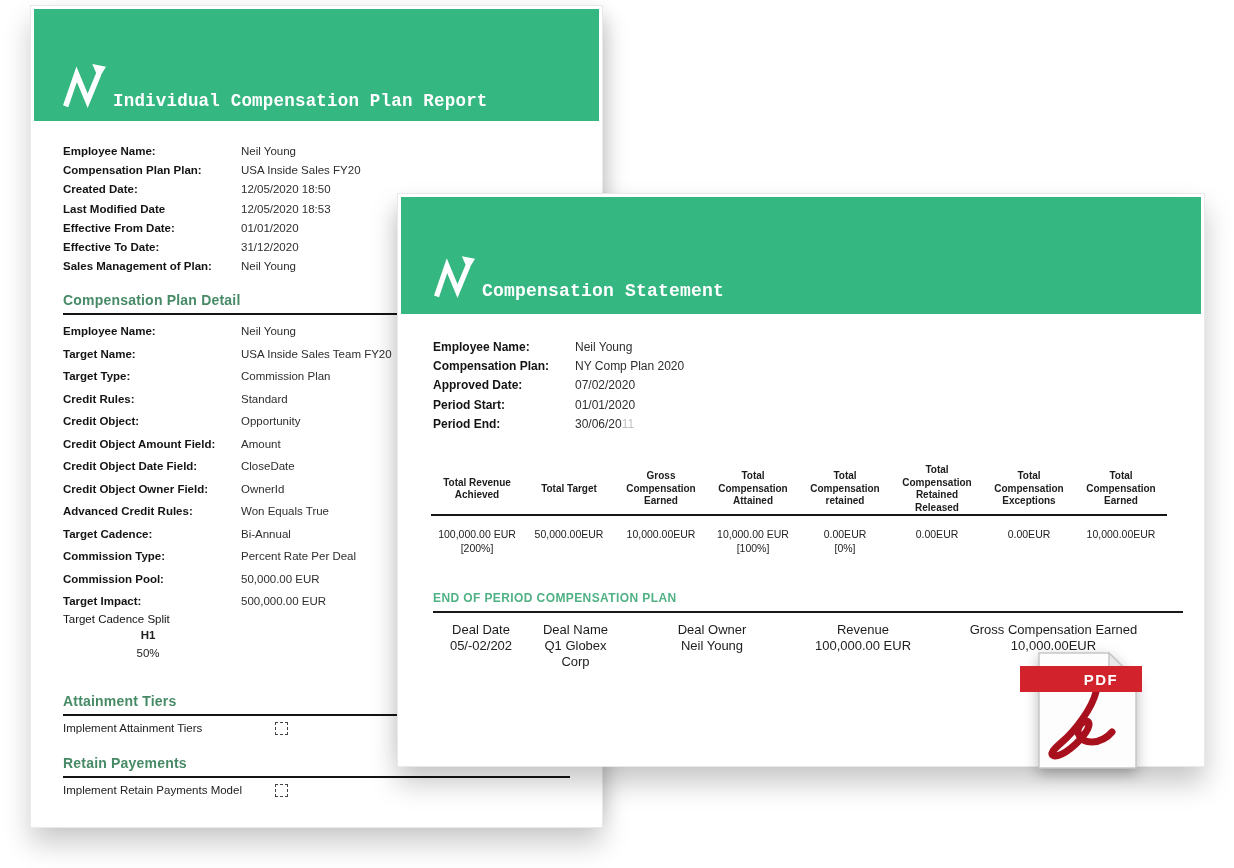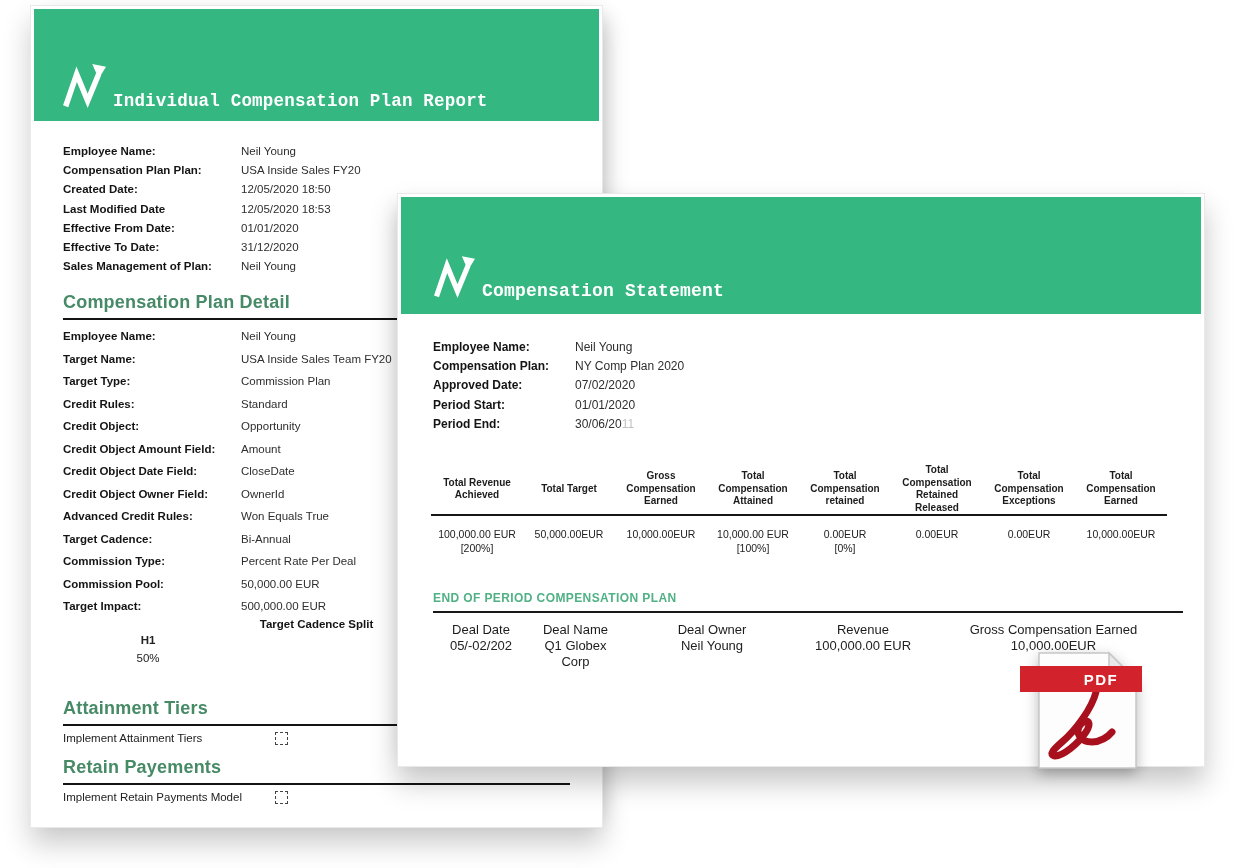--- a/index.html
+++ b/index.html
@@ -18,23 +18,23 @@
   .doc-statement .bar-title{font-size:18px;}
   .trend{flex:0 0 auto;}
   .content-l{padding:0 32px;}
   .content-r{padding:0 35px;}
   .kv{display:grid;}
   .kv-l{grid-template-columns:178px 1fr;line-height:19.2px;font-size:11.5px;}
   .kv-d{grid-template-columns:178px 1fr;line-height:22.5px;font-size:11.5px;}
   .kv-r{grid-template-columns:142px 1fr;line-height:19.2px;font-size:12px;}
   .lbl{font-weight:bold;color:#141414;}
   .val{color:#2e2e2e;}
-  .sec-title{font-size:18px;font-weight:bold;color:#468a66;letter-spacing:.2px;
+  .sec-title{font-size:14px;font-weight:bold;color:#468a66;letter-spacing:.2px;
              padding-bottom:5px;border-bottom:2px solid #141414;}
-  .split-title{font-size:11.5px;font-weight:bold;text-align:center;color:#141414;}
+  .split-title{font-size:11.5px;font-weight:normal;color:#141414;}
   .split-col{width:170px;text-align:center;font-size:11.5px;}
   .chk-row{display:flex;align-items:center;font-size:11.5px;margin-top:6px;color:#222;}
   .chk-row .txt{width:212px;}
   .checkbox{width:11px;height:11px;border:1px dashed #444;background:#fff;}
   .sum-table{margin-left:-2px;width:736px;margin-top:30px;}
   .sum-head{display:grid;grid-template-columns:repeat(8,1fr);align-items:center;min-height:46px;
             border-bottom:2px solid #161616;}
   .sum-h{font-size:10px;font-weight:bold;color:#1c1c1c;text-align:center;white-space:pre-line;line-height:12.5px;padding:0 2px;}
   .sum-vals{display:grid;grid-template-columns:repeat(8,1fr);padding-top:11px;}
   .sum-cell{text-align:center;font-size:10.5px;color:#222;line-height:14px;}
@@ -155,21 +155,21 @@
       <div class="split-title">Target Cadence Split</div>
       <div class="split-col" style="margin-top:4px;font-weight:bold;">H1</div>
       <div class="split-col" style="margin-top:6px;">50%</div>
 
       <div class="sec-title" style="margin-top:34px;">Attainment Tiers</div>
       <div class="chk-row">
         <span class="txt">Implement Attainment Tiers</span>
         <span class="checkbox"></span>
       </div>
 
-      <div class="sec-title" style="margin-top:12px;">Retain Payements</div>
+      <div class="sec-title" style="margin-top:20px;">Retain Payements</div>
       <div class="chk-row">
         <span class="txt">Implement Retain Payments Model</span>
         <span class="checkbox"></span>
       </div>
     </div>
   </div>
 
   <div class="doc doc-statement">
     <div class="green-bar">
       <svg class="trend" width="42" height="46" viewBox="0 0 48 50">

